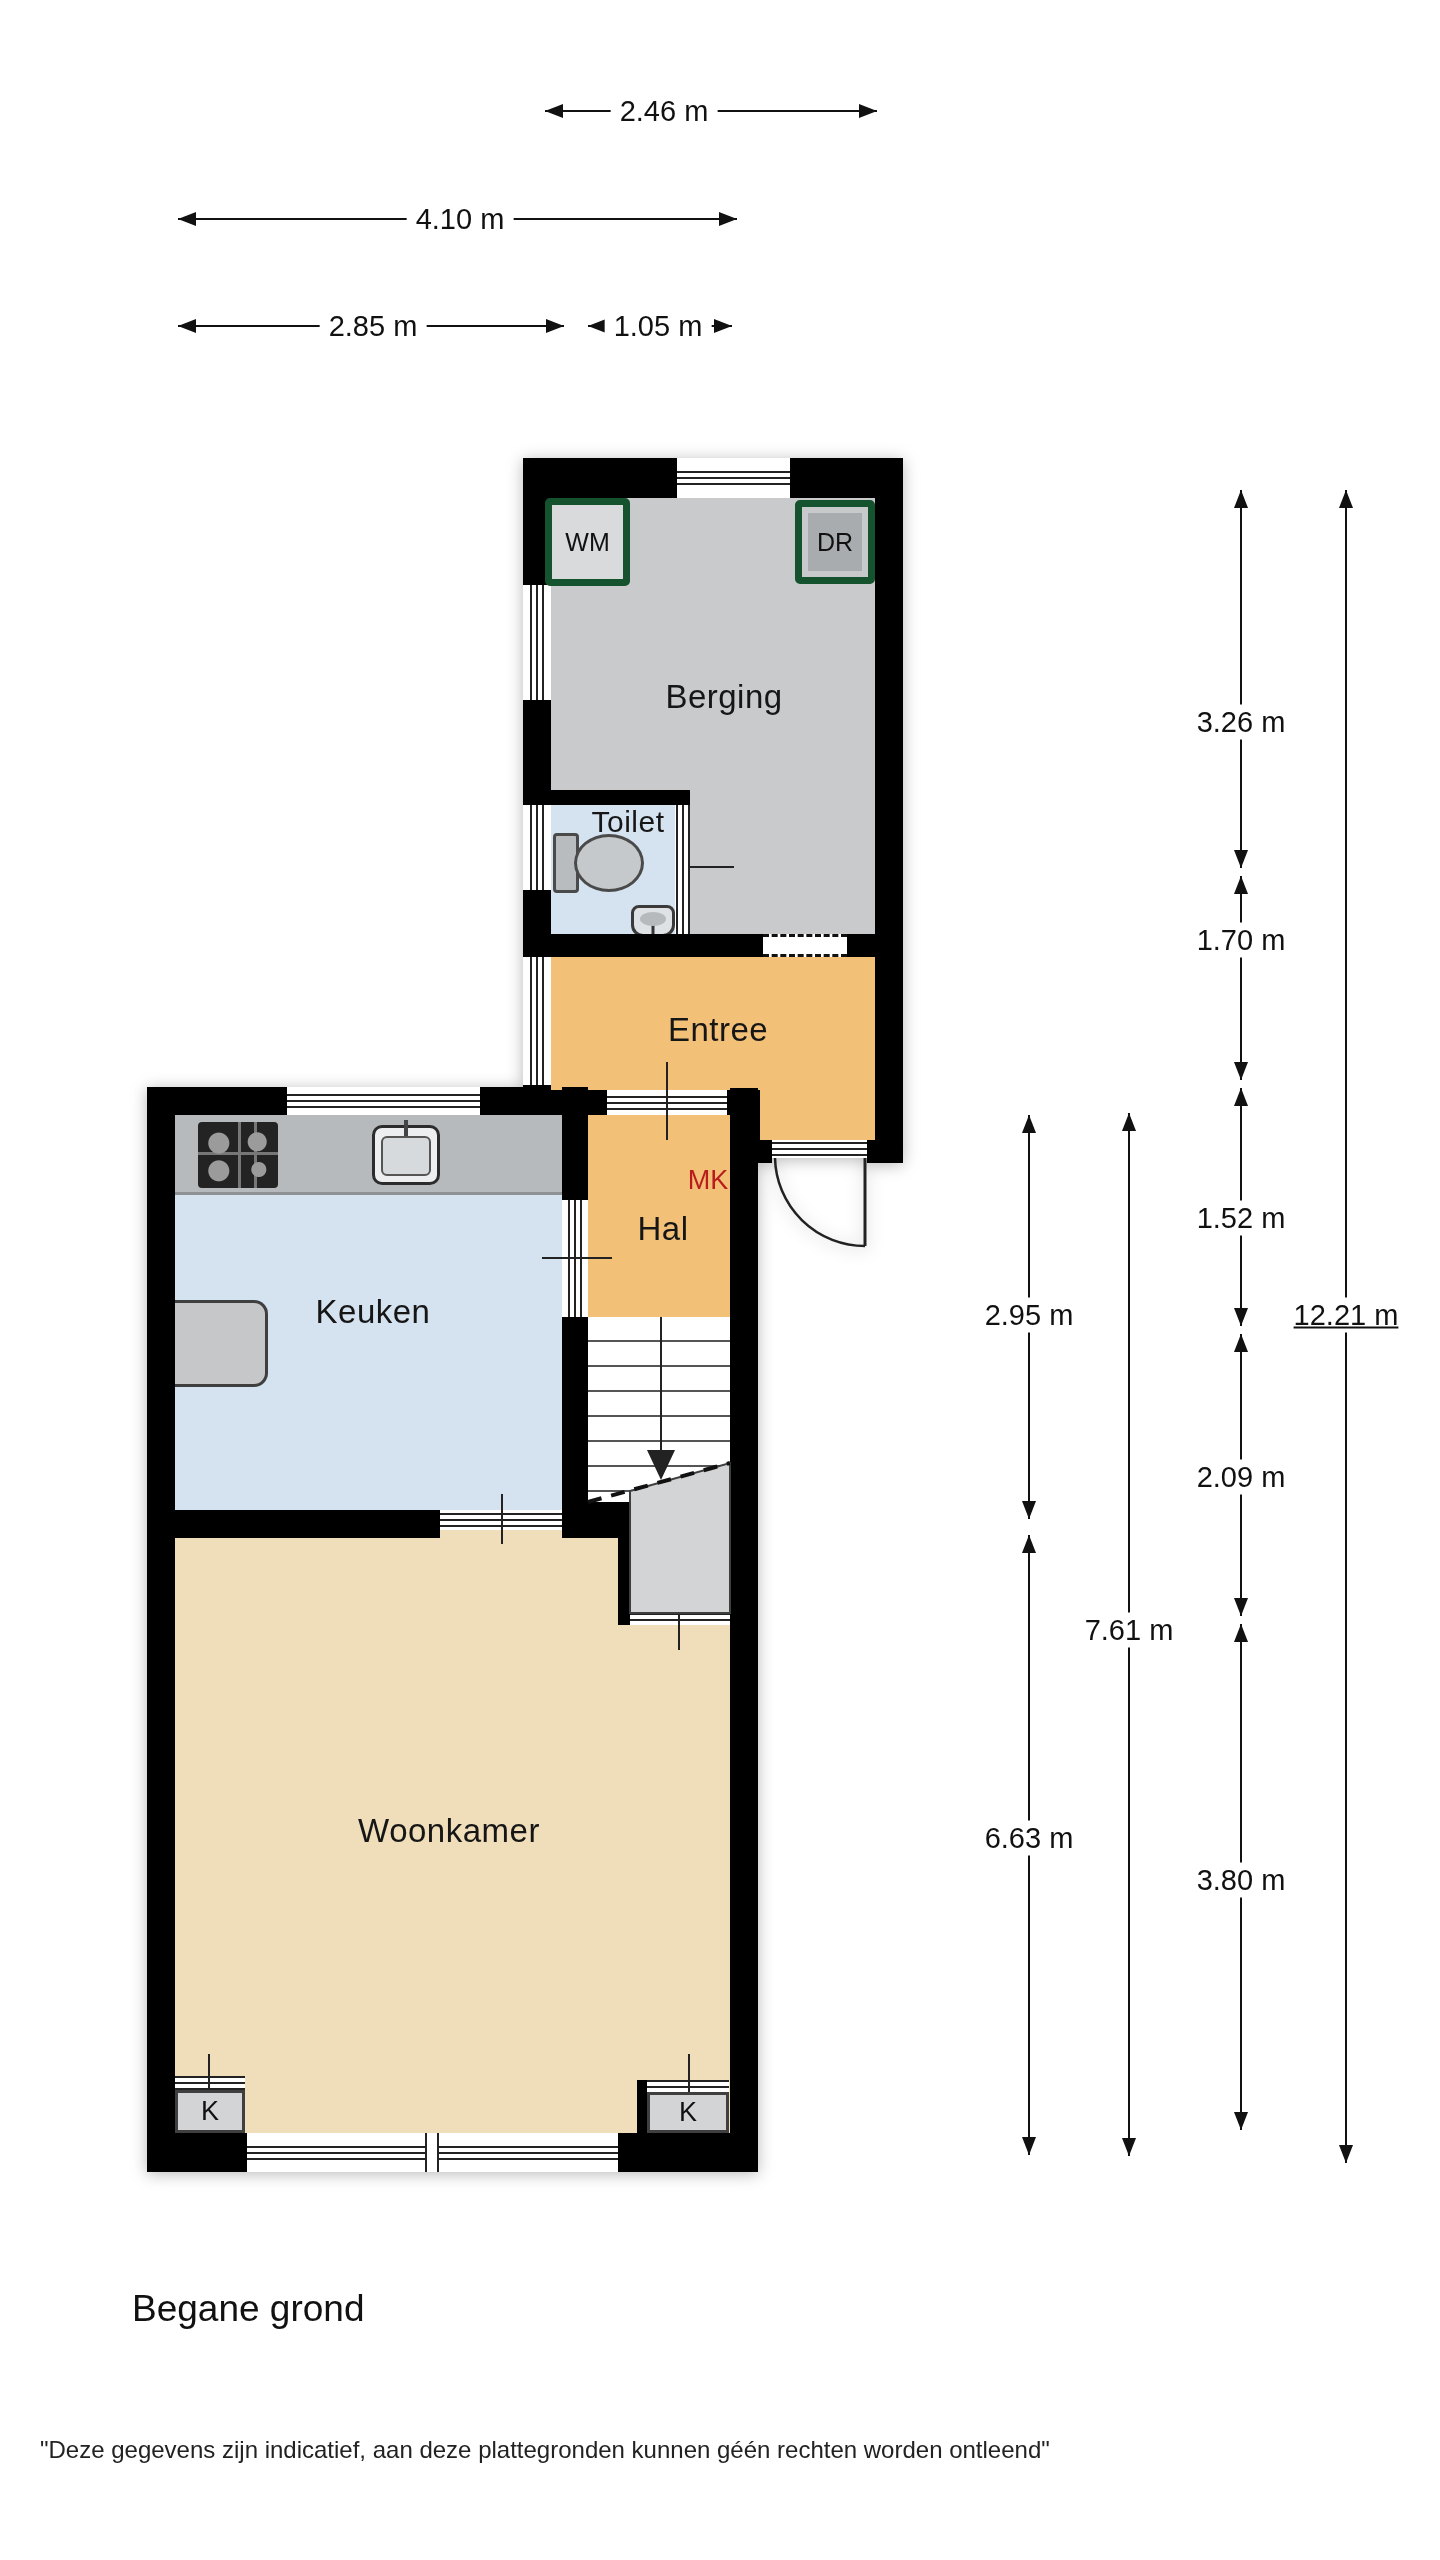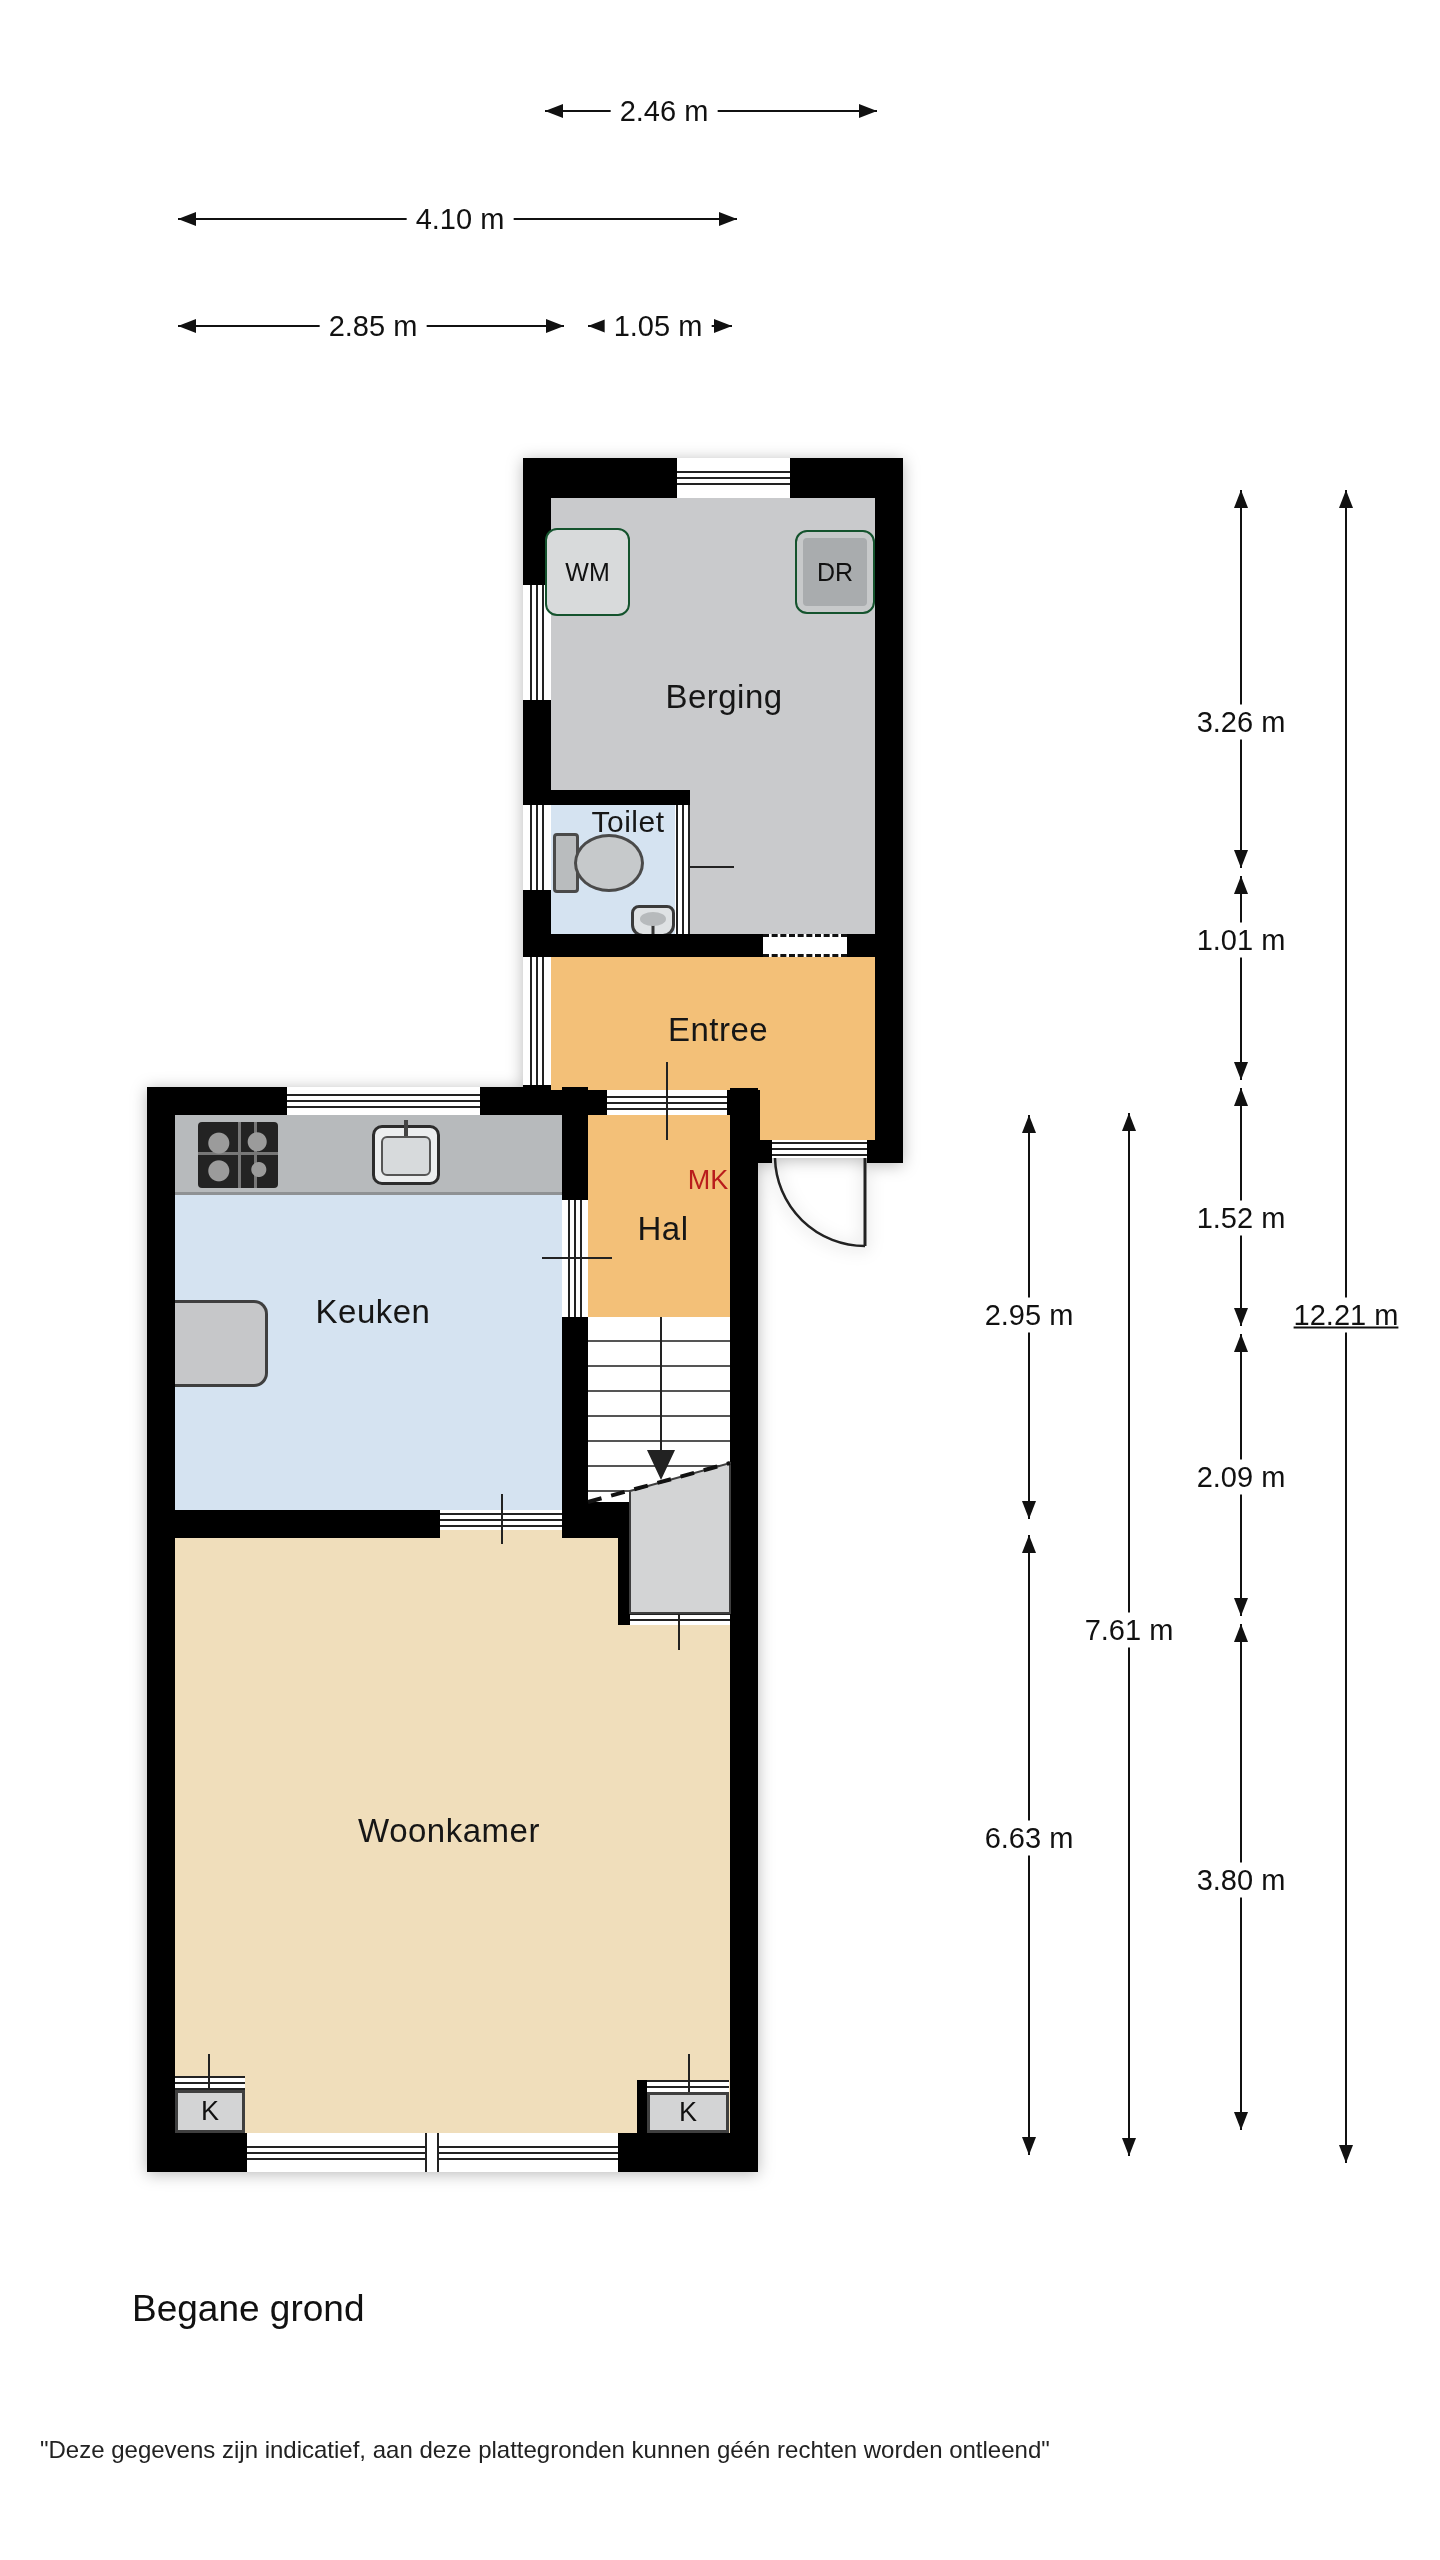--- a/index.html
+++ b/index.html
@@ -24,21 +24,21 @@
     background-image:
       radial-gradient(circle at 26% 32%, #9b9b9b 0 10px, transparent 11px),
       radial-gradient(circle at 26% 74%, #9b9b9b 0 10px, transparent 11px),
       radial-gradient(circle at 74% 30%, #9b9b9b 0 9px, transparent 10px),
       radial-gradient(circle at 76% 72%, #9b9b9b 0 7px, transparent 8px),
       linear-gradient(to bottom, transparent 0 30px, #777 30px 33px, transparent 33px),
       linear-gradient(to right, transparent 0 40px, #777 40px 43px, transparent 43px 56px, #777 56px 59px, transparent 59px);}
   .sink{position:absolute;background:#eceeef;border:3px solid #2c2c2c;border-radius:10px;box-sizing:border-box;}
   .sink .basin{position:absolute;left:6px;top:8px;right:6px;bottom:6px;background:#d7dadc;border:2px solid #555;border-radius:6px;}
   .sink .tap{position:absolute;left:50%;top:-8px;width:4px;height:16px;background:#444;transform:translateX(-50%);}
-  .appl{position:absolute;border:2px solid #14532d;border-radius:12px;box-sizing:border-box;display:flex;align-items:center;justify-content:center;margin-top:30px;}
+  .appl{position:absolute;border:7px solid #14532d;border-radius:5px;box-sizing:border-box;display:flex;align-items:center;justify-content:center;}
   .appl-wm{background:var(--c-wm);}
   .appl-dr{background:var(--c-dr);box-shadow:inset 0 0 0 6px rgba(255,255,255,.35);}
   .wc-tank{position:absolute;background:#b9bcbe;border:3px solid #4a4a4a;border-radius:4px;box-sizing:border-box;}
   .wc-bowl{position:absolute;background:#c6c9cb;border:3px solid #4a4a4a;border-radius:50%;box-sizing:border-box;}
   .wc-sink{position:absolute;background:#dfe2e4;border:3px solid #3a3a3a;border-radius:8px 8px 12px 12px;box-sizing:border-box;}
   .wc-sink::after{content:'';position:absolute;left:6px;top:4px;right:6px;bottom:8px;background:#b7babc;border-radius:50%;}
   .wc-sink .tapline{position:absolute;left:50%;bottom:-2px;width:3px;height:12px;background:#333;transform:translateX(-50%);}
   .table{position:absolute;background:#c6c7c9;border:3px solid #3f3f3f;border-left:none;border-radius:0 14px 14px 0;box-sizing:border-box;}
   .stairs{position:absolute;background:#fff;
     background-image:repeating-linear-gradient(to bottom, transparent 0 23px, #555 23px 25px);}
@@ -75,21 +75,21 @@
       <div class="ah" style="left: 588px; top: 319px; border-top: 7px solid transparent; border-bottom: 7px solid transparent; border-right: 18px solid rgb(17, 17, 17);"></div>
       <div class="ah" style="left: 714px; top: 319px; border-top: 7px solid transparent; border-bottom: 7px solid transparent; border-left: 18px solid rgb(17, 17, 17);"></div>
       <div class="dim-label" style="left: 658px; top: 326px;">1.05 m</div>
       <div class="dim-line" style="left: 1240px; top: 490px; width: 2px; height: 378px;"></div>
       <div class="ah" style="left: 1234px; top: 490px; border-left: 7px solid transparent; border-right: 7px solid transparent; border-bottom: 18px solid rgb(17, 17, 17);"></div>
       <div class="ah" style="left: 1234px; top: 850px; border-left: 7px solid transparent; border-right: 7px solid transparent; border-top: 18px solid rgb(17, 17, 17);"></div>
       <div class="dim-label" style="left: 1241px; top: 682px; margin-top: 40px;">3.26 m</div>
       <div class="dim-line" style="left: 1240px; top: 876px; width: 2px; height: 204px;"></div>
       <div class="ah" style="left: 1234px; top: 876px; border-left: 7px solid transparent; border-right: 7px solid transparent; border-bottom: 18px solid rgb(17, 17, 17);"></div>
       <div class="ah" style="left: 1234px; top: 1062px; border-left: 7px solid transparent; border-right: 7px solid transparent; border-top: 18px solid rgb(17, 17, 17);"></div>
-      <div class="dim-label" style="left: 1241px; top: 940px;">1.01 m</div>
+      <div class="dim-label" style="left: 1241px; top: 940px;">1.70 m</div>
       <div class="dim-line" style="left: 1240px; top: 1088px; width: 2px; height: 238px;"></div>
       <div class="ah" style="left: 1234px; top: 1088px; border-left: 7px solid transparent; border-right: 7px solid transparent; border-bottom: 18px solid rgb(17, 17, 17);"></div>
       <div class="ah" style="left: 1234px; top: 1308px; border-left: 7px solid transparent; border-right: 7px solid transparent; border-top: 18px solid rgb(17, 17, 17);"></div>
       <div class="dim-label" style="left: 1241px; top: 1218px;">1.52 m</div>
       <div class="dim-line" style="left: 1240px; top: 1334px; width: 2px; height: 282px;"></div>
       <div class="ah" style="left: 1234px; top: 1334px; border-left: 7px solid transparent; border-right: 7px solid transparent; border-bottom: 18px solid rgb(17, 17, 17);"></div>
       <div class="ah" style="left: 1234px; top: 1598px; border-left: 7px solid transparent; border-right: 7px solid transparent; border-top: 18px solid rgb(17, 17, 17);"></div>
       <div class="dim-label" style="left: 1241px; top: 1477px;">2.09 m</div>
       <div class="dim-line" style="left: 1240px; top: 1624px; width: 2px; height: 506px;"></div>
       <div class="ah" style="left: 1234px; top: 1624px; border-left: 7px solid transparent; border-right: 7px solid transparent; border-bottom: 18px solid rgb(17, 17, 17);"></div>

